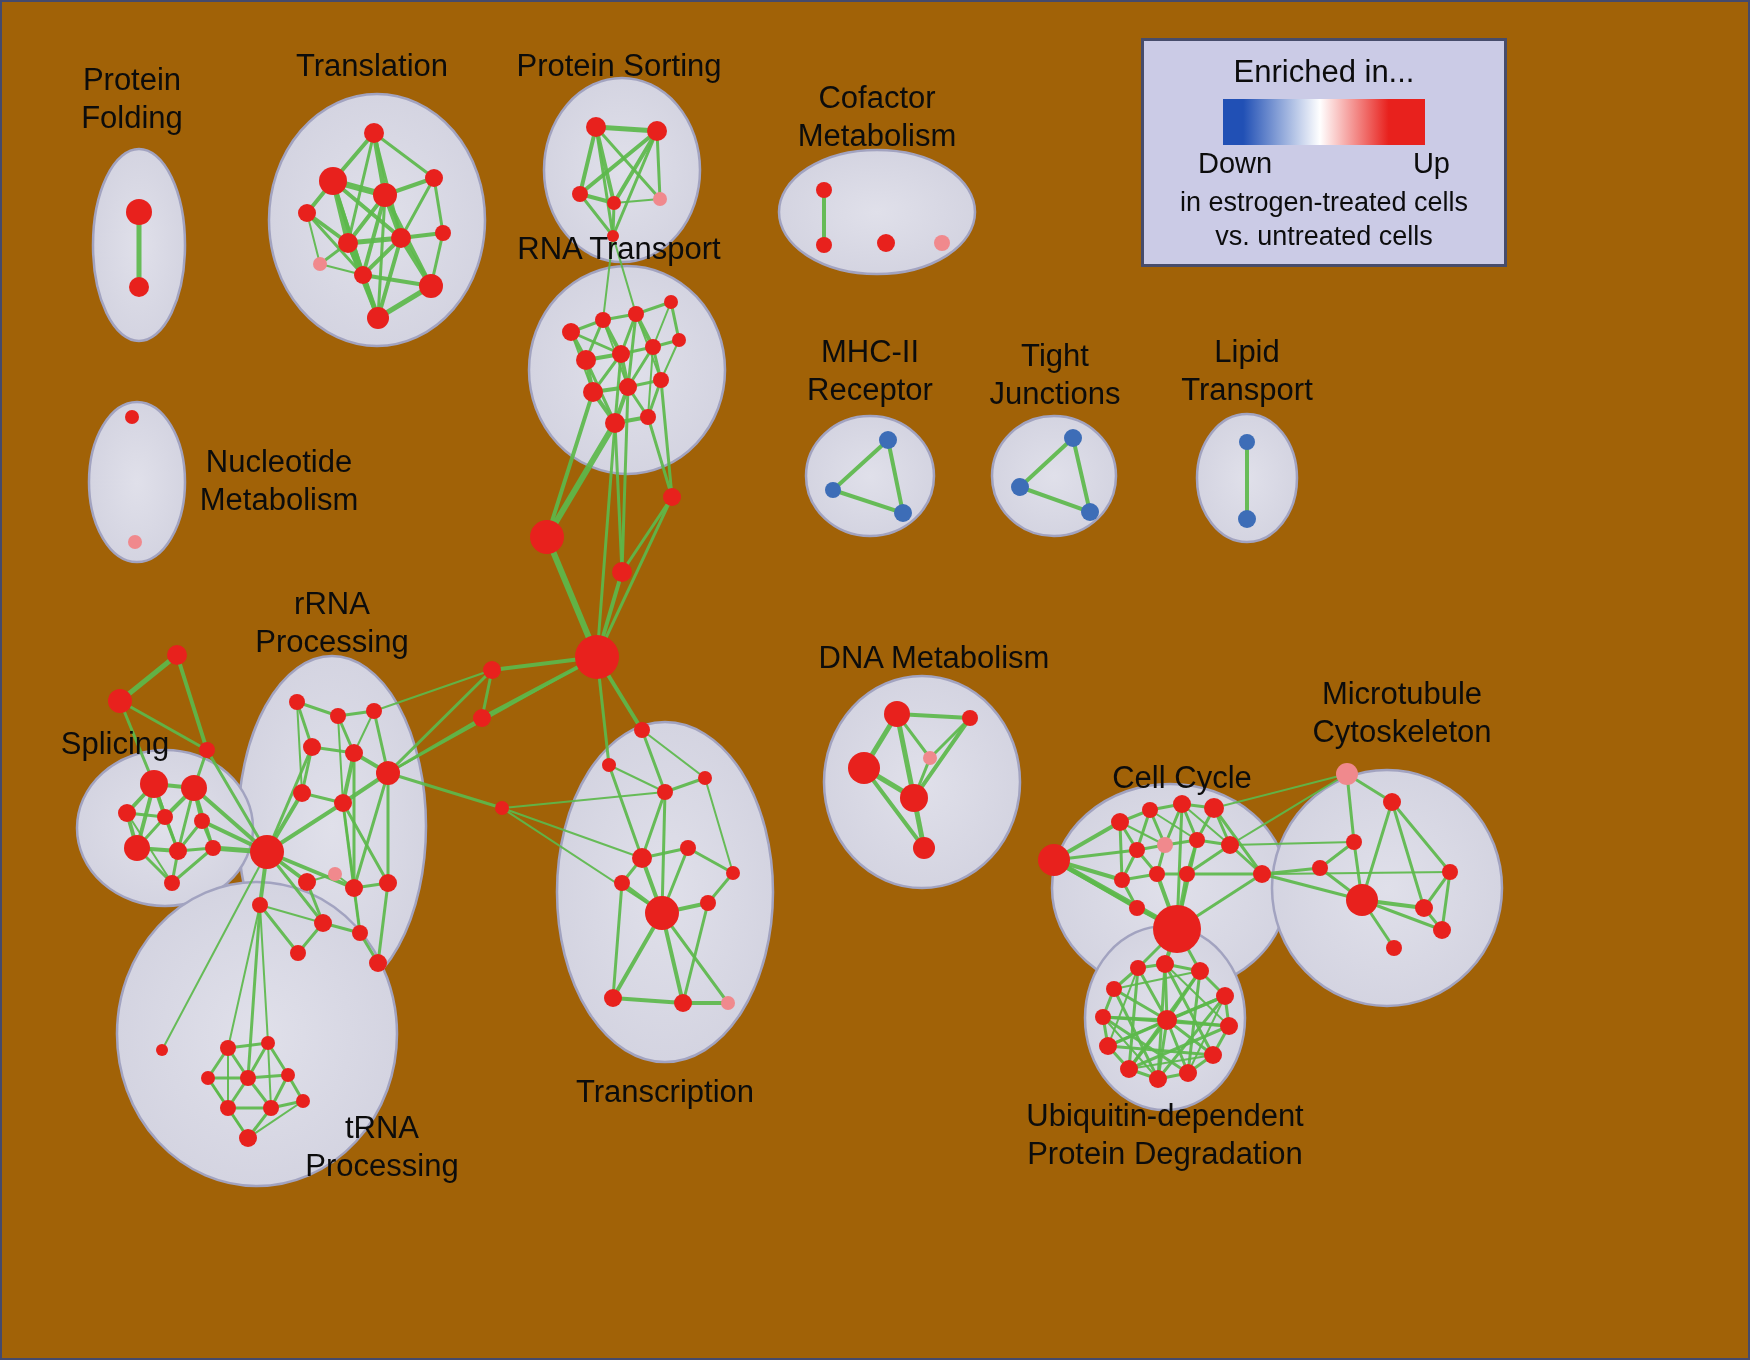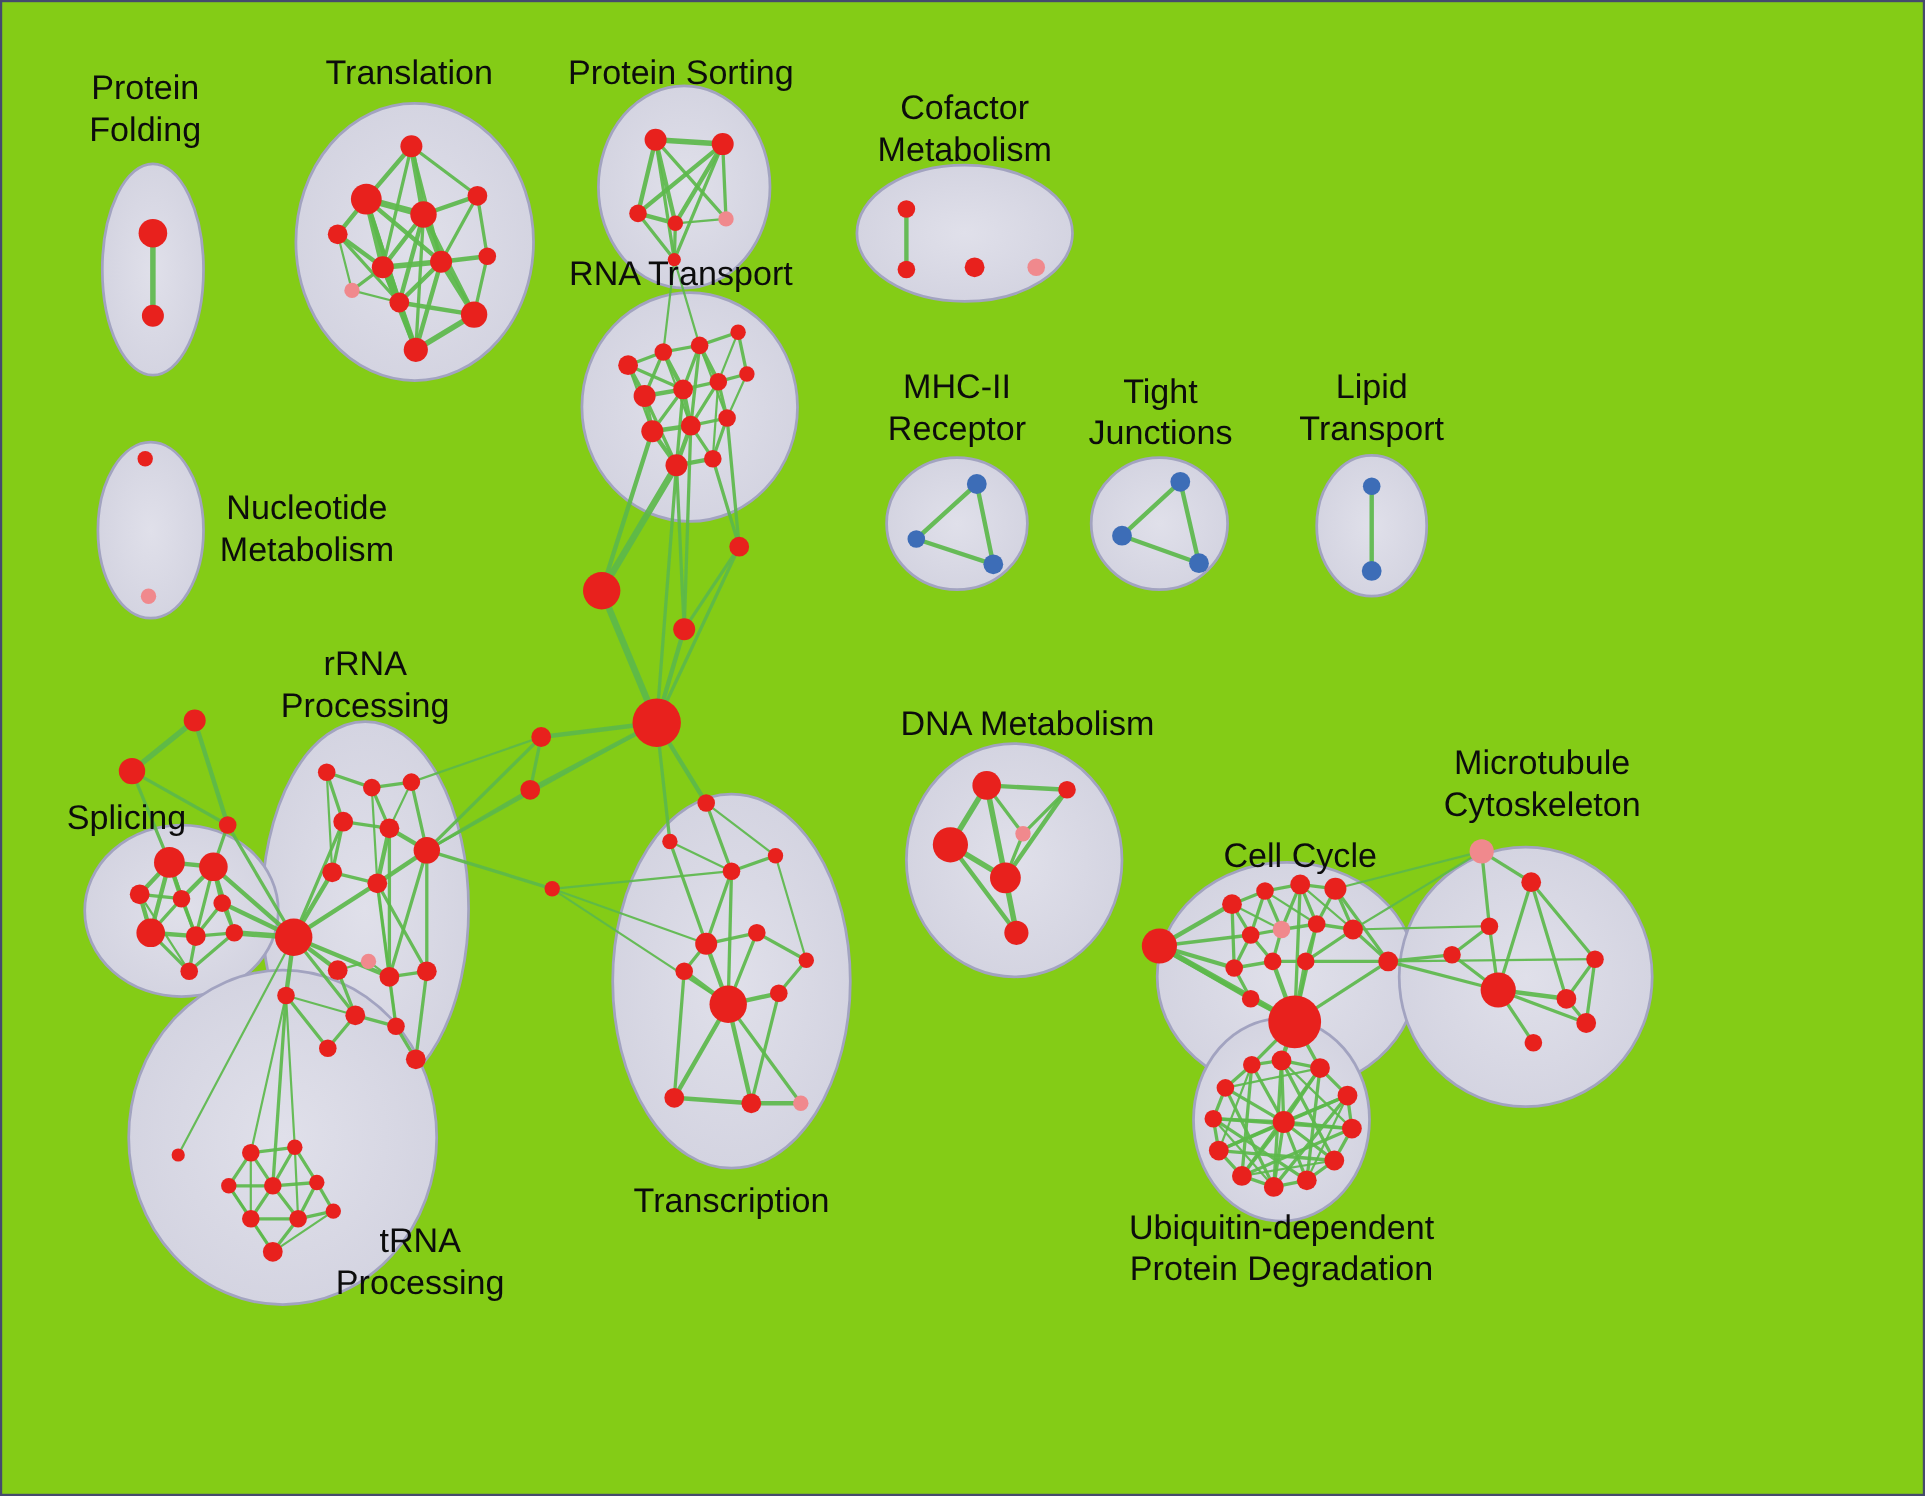--- a/index.html
+++ b/index.html
@@ -1,19 +1,19 @@
 <!DOCTYPE html>
 <html><head>
 <meta charset="utf-8">
 <style>
   html, body { margin: 0; padding: 0; background: #c9c9e3; }
   body { width: 1750px; height: 1360px; font-family: "Liberation Sans", sans-serif; }
   .figure {
     position: relative; width: 1750px; height: 1360px;
-    background: #84cc16; border: 2px solid #454a6d; box-sizing: border-box; overflow: hidden;
+    background: #a16207; border: 2px solid #454a6d; box-sizing: border-box; overflow: hidden;
   }
   #network-svg { position: absolute; left: 0; top: 0; }
   #network-svg text { font-family: "Liberation Sans", sans-serif; fill: #0c0c0c; }
   .legend {
     position: absolute; left: 1139px; top: 36px; width: 366px; height: 229px;
     border: 3px solid #474c6b; background: #cbcbe6; box-sizing: border-box;
     text-align: center; color: #0c0c0c; z-index: 5;
   }
   .legend-title { font-size: 31px; margin-top: 13px; }
   .legend-gradient { width: 202px; height: 46px; margin: 9px auto 0; }
@@ -565,14 +565,26 @@
         <text x="113" y="752" text-anchor="middle" font-size="31" fill="#0c0c0c"><tspan x="113" dy="0">Splicing</tspan></text>
         <text x="380" y="1136" text-anchor="middle" font-size="31" fill="#0c0c0c"><tspan x="380" dy="0">tRNA</tspan><tspan x="380" dy="38">Processing</tspan></text>
         <text x="663" y="1100" text-anchor="middle" font-size="31" fill="#0c0c0c"><tspan x="663" dy="0">Transcription</tspan></text>
         <text x="932" y="666" text-anchor="middle" font-size="31" fill="#0c0c0c"><tspan x="932" dy="0">DNA Metabolism</tspan></text>
         <text x="1180" y="786" text-anchor="middle" font-size="31" fill="#0c0c0c"><tspan x="1180" dy="0">Cell Cycle</tspan></text>
         <text x="1400" y="702" text-anchor="middle" font-size="31" fill="#0c0c0c"><tspan x="1400" dy="0">Microtubule</tspan><tspan x="1400" dy="38">Cytoskeleton</tspan></text>
         <text x="1163" y="1124" text-anchor="middle" font-size="31" fill="#0c0c0c"><tspan x="1163" dy="0">Ubiquitin-dependent</tspan><tspan x="1163" dy="38">Protein Degradation</tspan></text>
       </g>
     </svg>
 
+  <div class="legend">
+    <div class="legend-title">Enriched in...</div>
+    <div class="legend-gradient" style="background: linear-gradient(to right, rgb(33, 80, 181) 0%, rgb(33, 80, 181) 10%, rgb(255, 255, 255) 48%, rgb(232, 33, 29) 82%, rgb(232, 33, 29) 100%);"></div>
+    <div class="legend-scale">
+      <span>Down</span>
+      <span>Up</span>
+    </div>
+    <div class="legend-caption">
+      <div>in estrogen-treated cells</div>
+      <div>vs. untreated cells</div>
+    </div>
+  </div>
 
 </div>
 
 </body></html>

